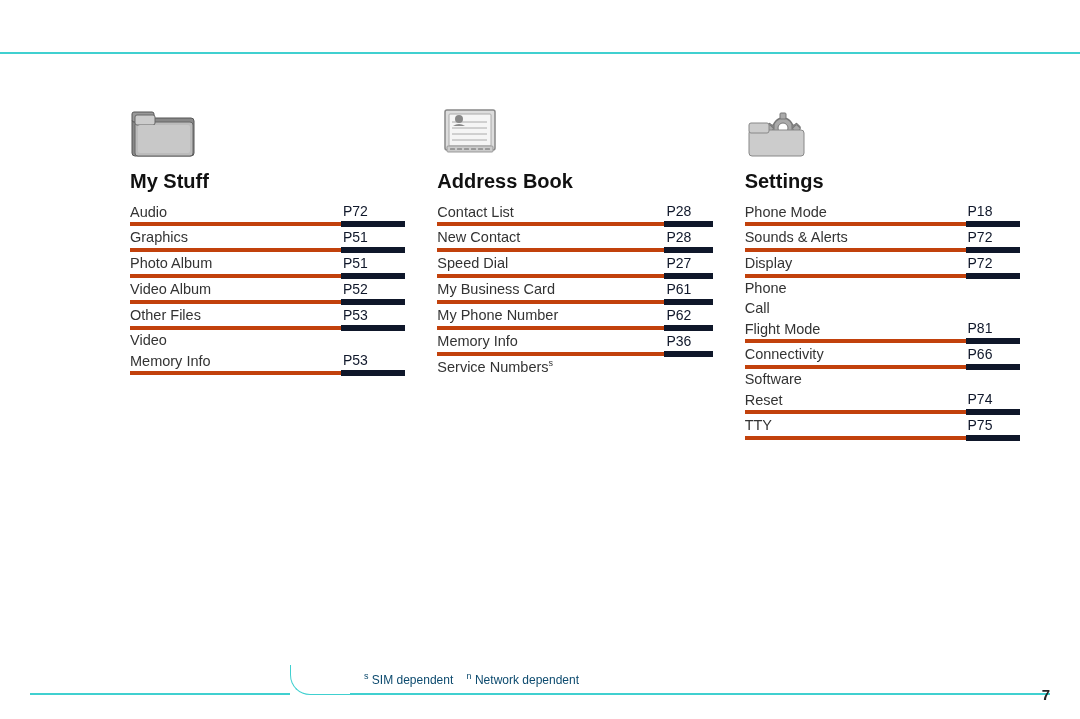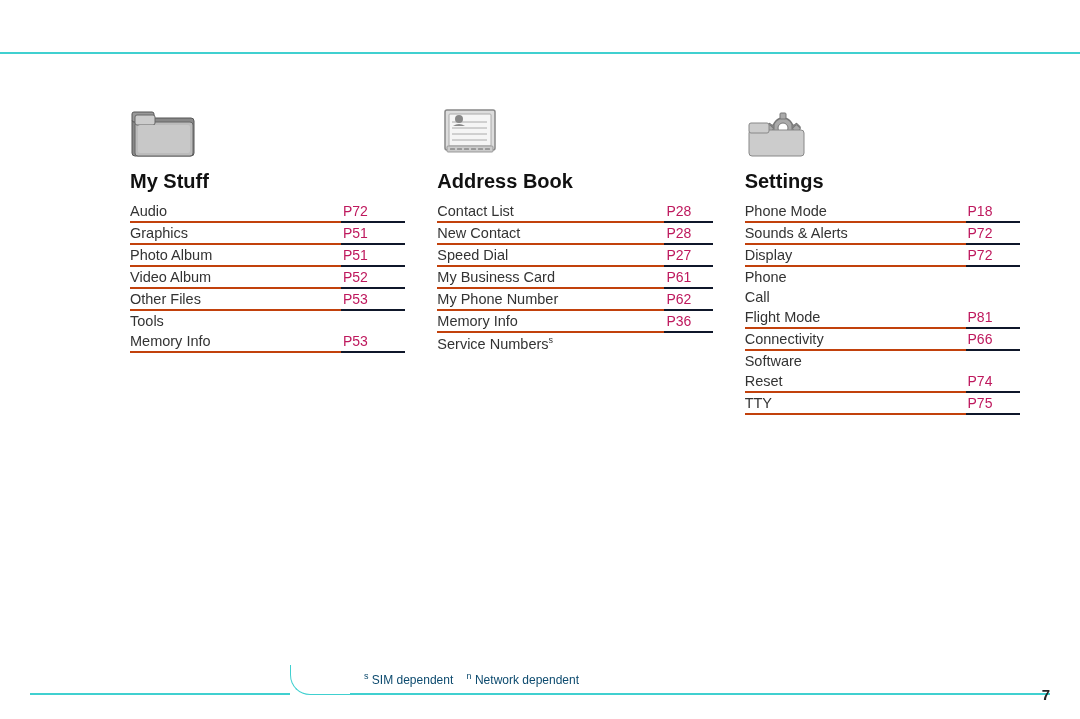--- a/index.html
+++ b/index.html
@@ -115,27 +115,27 @@
 
     .menu-table tr td {
       padding: 2px 0;
       font-size: 14.5px;
       color: #333;
       white-space: nowrap;
     }
 
     .menu-table tr td.label {
       padding-right: 6px;
-      border-bottom: 2px solid #c2410c;
+      border-bottom: 4px solid #c2410c;
     }
 
     .menu-table tr td.page {
-      border-bottom: 2px solid #0f172a;
+      border-bottom: 6px solid #0f172a;
       font-size: 14px;
-      color: #be185d;
+      color: #0f172a;
       padding-left: 2px;
     }
 
     .menu-table tr td.no-border {
       border-bottom: none;
     }
 
     
     sup {
       font-size: 9px;
@@ -182,21 +182,21 @@
       </tr>
       <tr>
         <td class="label">Video Album</td>
         <td class="page">P52</td>
       </tr>
       <tr>
         <td class="label">Other Files</td>
         <td class="page">P53</td>
       </tr>
       <tr>
-        <td class="no-border">Tools</td>
+        <td class="no-border">Video</td>
         <td class="no-border"></td>
       </tr>
       <tr>
         <td class="label">Memory Info</td>
         <td class="page">P53</td>
       </tr>
     </tbody>
       </table>
   </div>
 

